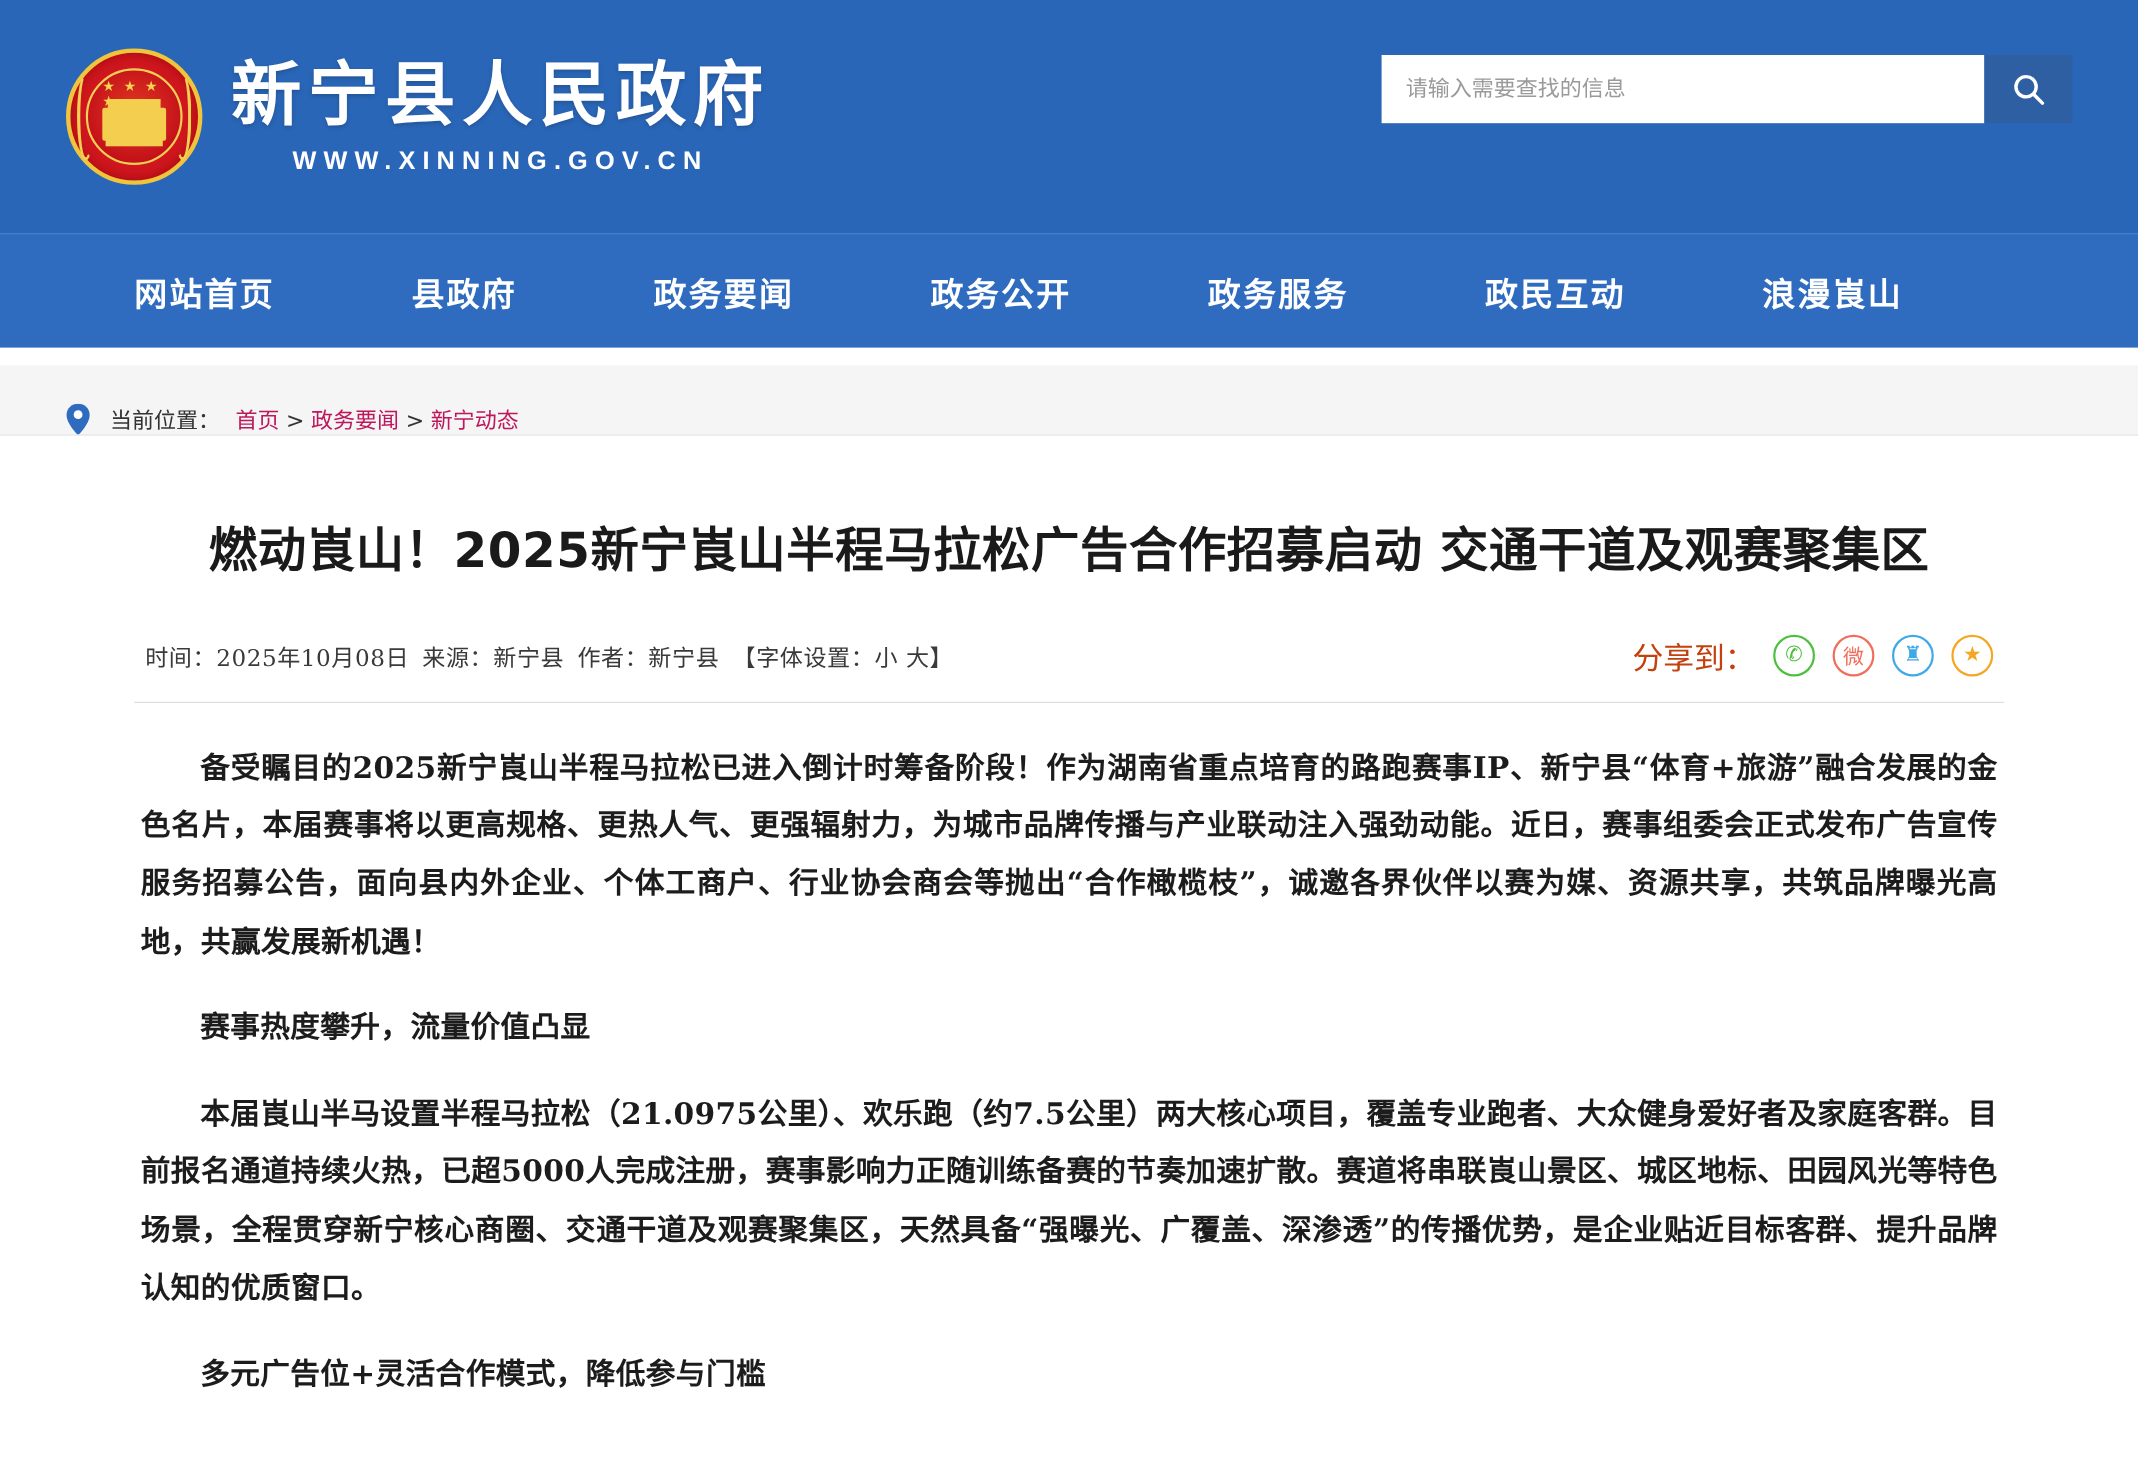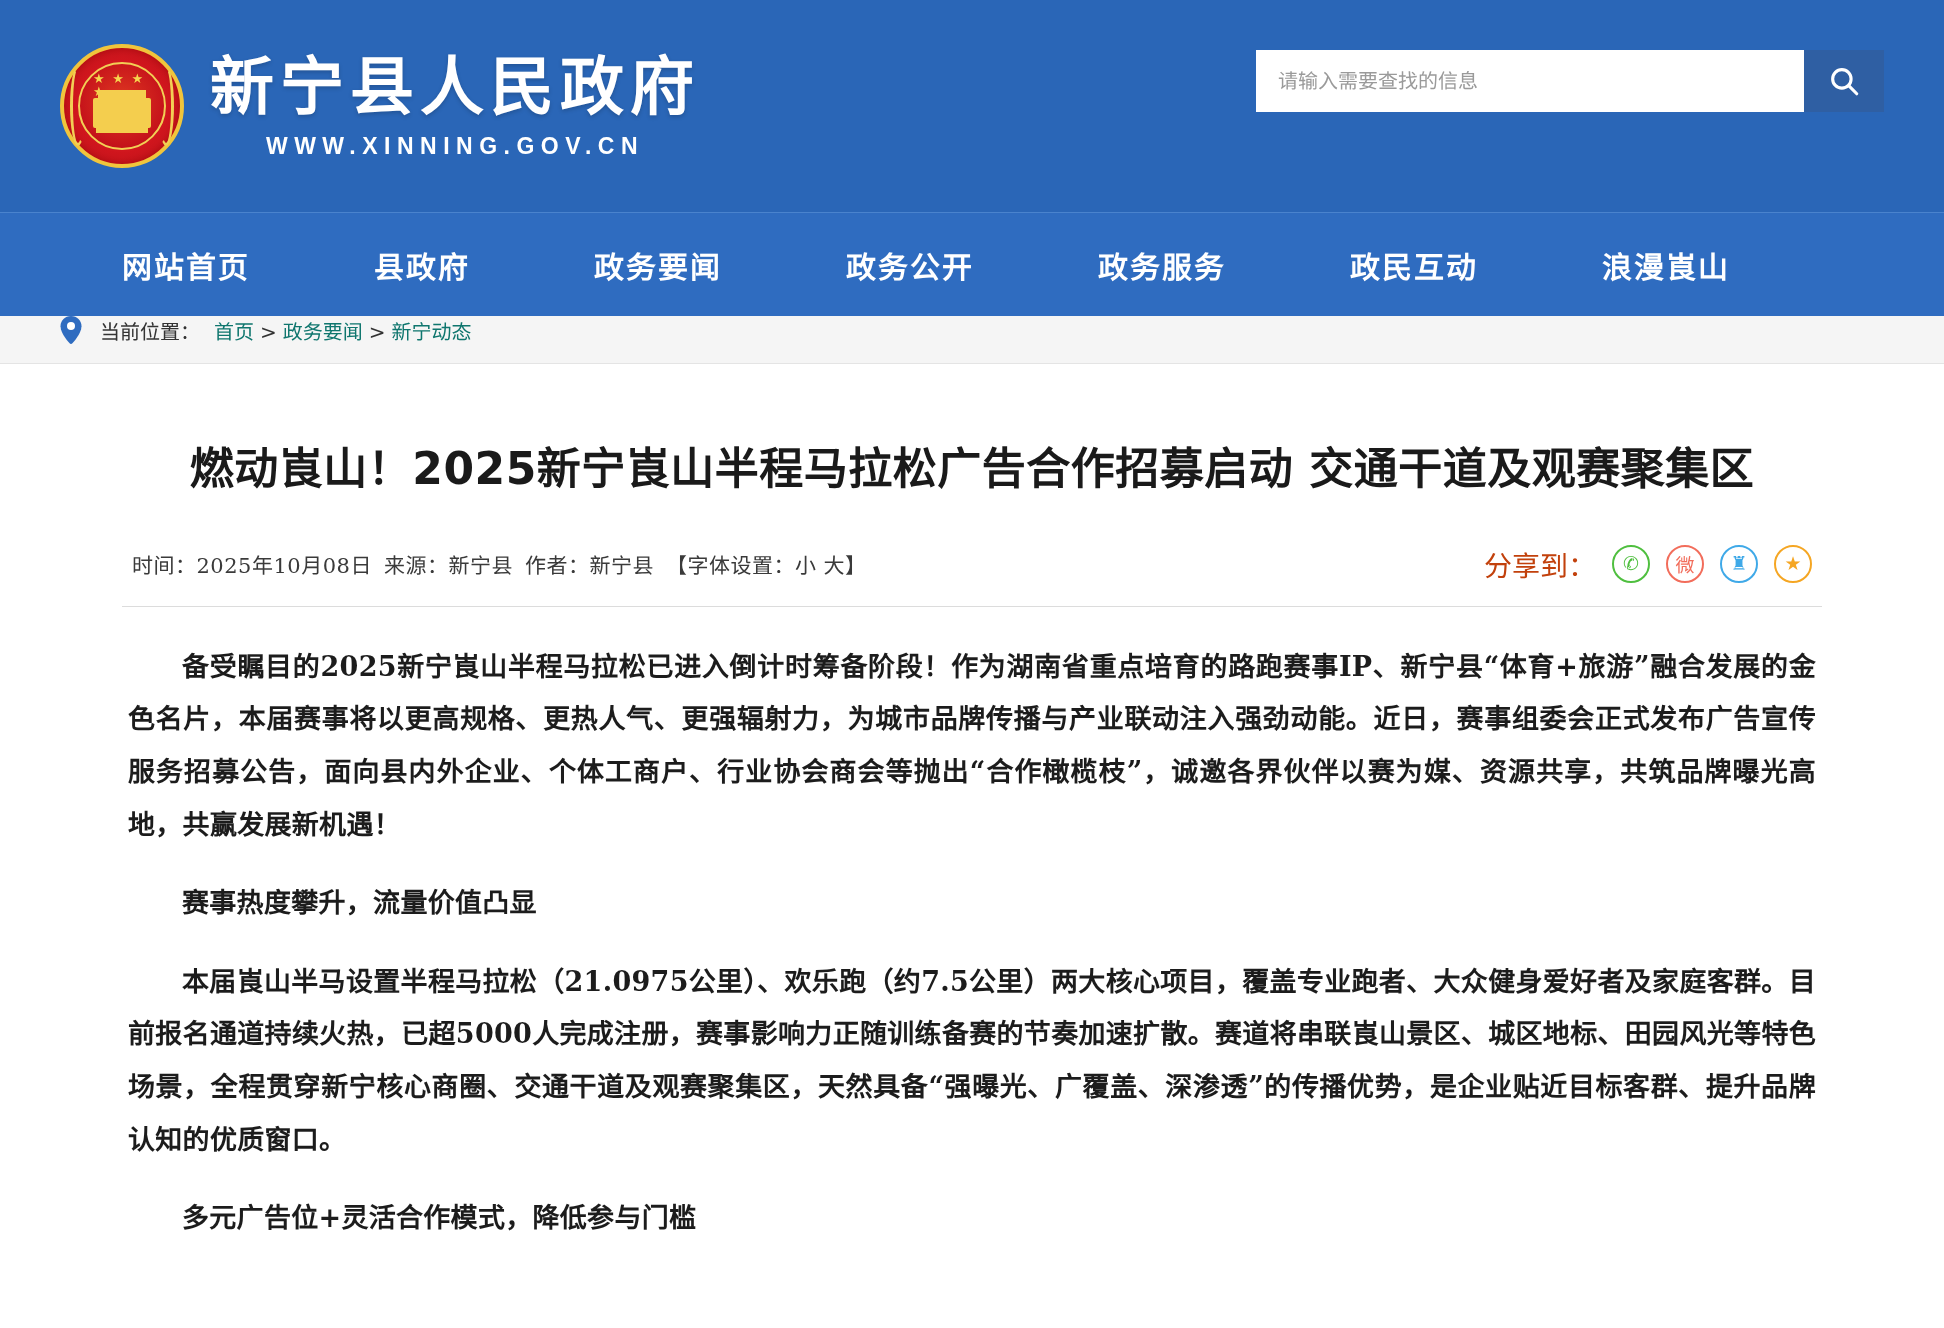--- a/index.html
+++ b/index.html
@@ -141,39 +141,40 @@
     padding: 0 62px;
     cursor: pointer;
     white-space: nowrap;
     font-family: "DejaVu Sans", "Liberation Sans", sans-serif;
   }
 
   
   .breadcrumb-bar {
     background: #f5f5f5;
     border-bottom: 1px solid #e4e4e4;
-    height: 48px;
-    display: flex;
-    align-items: flex-start;
+    height: 64px;
+    display: flex;
+    align-items: flex-end;
     padding: 0 60px;
+    margin-top: 16px;
   }
   .pin-icon {
     width: 22px; height: 28px;
     margin-right: 18px;
     flex: none;
     display: inline-block;
   }
   .bc-label {
     color: #333;
     font-size: 20px;
     font-family: "DejaVu Sans", "Liberation Sans", sans-serif;
     margin-right: 14px;
   }
   .bc-link {
-    color: #0f766e;
+    color: #be185d;
     font-size: 20px;
     text-decoration: none;
     font-family: "DejaVu Sans", "Liberation Sans", sans-serif;
     cursor: pointer;
   }
   .bc-sep {
     color: #333;
     font-size: 20px;
     margin: 0 6px;
     font-family: "DejaVu Sans", "Liberation Sans", sans-serif;

